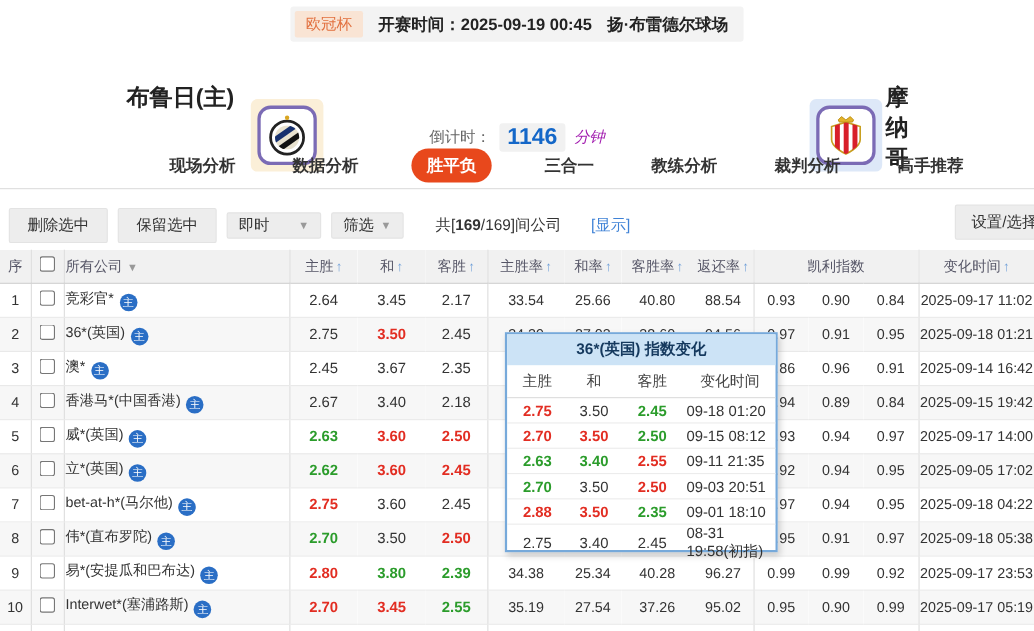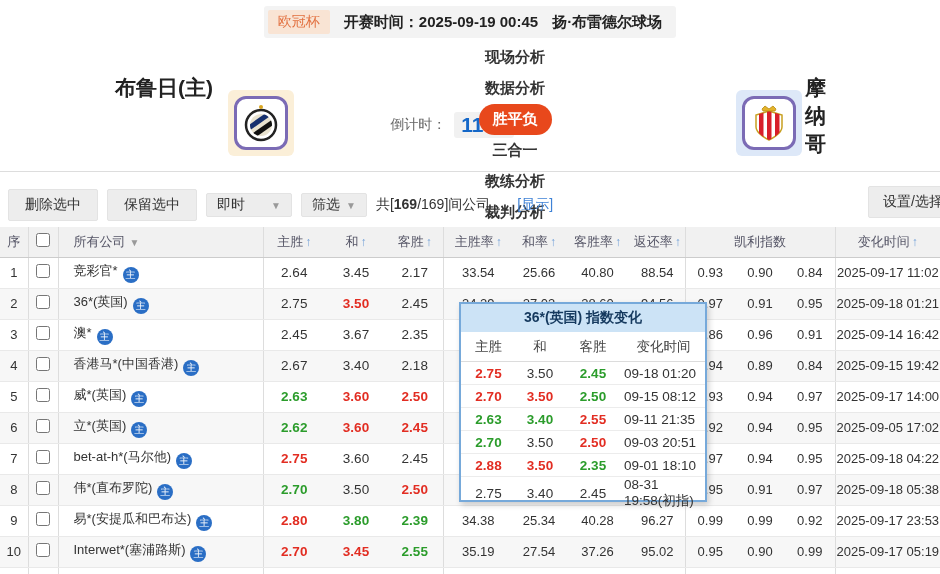--- a/index.html
+++ b/index.html
@@ -28,49 +28,49 @@
     display:flex; align-items:center; justify-content:center; }
   .countdown { position:absolute; top:72px; left:0; width:940px; display:flex;
     justify-content:center; align-items:center; gap:8px; }
   .countdown-label { color:#666; font-size:14px; }
   .countdown-value { color:#1467c8; font-size:21px; font-weight:bold; background:#f1f1f1;
     padding:1px 7px; border-radius:3px; }
   .countdown-unit { color:#a21caf; font-size:14px;font-style:italic; }
 
   
   .nav { position:absolute; top:130px; left:0; width:940px; height:42px; border-bottom:1px solid #ddd;
-    display:flex; align-items:center; justify-content:center; padding-left:90px;flex-direction:column; }
+    display:flex; align-items:center; justify-content:center; gap:44px; padding-left:90px; }
   .nav-tab { font-size:15px; font-weight:bold; color:#333; cursor:pointer; padding:6px 4px; white-space:nowrap; }
   .nav-tab.active { background:#e8481c; color:#fff; border-radius:16px; padding:6px 14px; }
 
   
   .toolbar { position:absolute; top:173px; left:0; width:940px; height:64px; display:flex;
     align-items:center; padding:0 8px; gap:9px; font-size:14px; }
   .tb-btn { background:#ededed; border:1px solid #e3e3e3; color:#333; font-size:14px;
     padding:6px 16px; border-radius:2px; white-space:nowrap; cursor:pointer; }
   .tb-select { background:#ededed; border:1px solid #e3e3e3; border-radius:2px; padding:2px 10px;
     display:inline-flex; align-items:center; gap:6px; cursor:pointer; }
   .tb-select.wide { width:86px; justify-content:space-between; }
   .caret { color:#999; font-size:10px; }
-  .company-count { margin-left:0; color:#333; }
+  .company-count { margin-left:20px; color:#333; }
   .company-count b { font-weight:bold; }
   .show-link { color:#3f82d6; margin-left:18px; cursor:pointer; text-decoration:none; }
   .settings-btn { position:absolute; right:-18px; top:13px; background:#ededed; border:1px solid #e3e3e3;
     color:#333; font-size:14px; padding:6px 14px; border-radius:2px; white-space:nowrap; cursor:pointer; }
 
   
   .table-wrap { position:absolute; top:227px; left:0; width:940px; }
   table { border-collapse:collapse; table-layout:fixed; width:940px; }
   th, td { font-size:13px; text-align:center; overflow:hidden; white-space:nowrap; }
   thead th { height:30px; background:#f1f1f1; color:#556; font-weight:normal;
     border-bottom:1px solid #ccc; }
   tbody td { height:31px; border-bottom:1px solid #e9e9e9; }
   tbody tr:nth-child(even) td { background:#f7f7f7; }
   .bsep { border-right:1px solid #ddd; }
-  .col-company { text-align:left; padding-left:15px;margin-top:48px; }
+  .col-company { text-align:left; padding-left:1px;margin-top:48px; }
   .sort-arrow { color:#6f9fd8; font-size:12px; margin-left:2px; }
   .filter-caret { color:#999; font-size:10px; margin-left:4px; }
   .odds { font-size:13.5px; }
   .red { color:#e22d22; font-weight:bold; }
   .green { color:#2b9c2b; font-weight:bold; }
   .zhu-badge { display:inline-flex; align-items:center; justify-content:center; width:16px; height:16px;
     border-radius:50%; background:#2a6ec5; color:#fff; font-size:10px; margin-left:5px; vertical-align:-3px; }
   input[type=checkbox] { width:14px; height:14px; cursor:pointer; }
 
   

